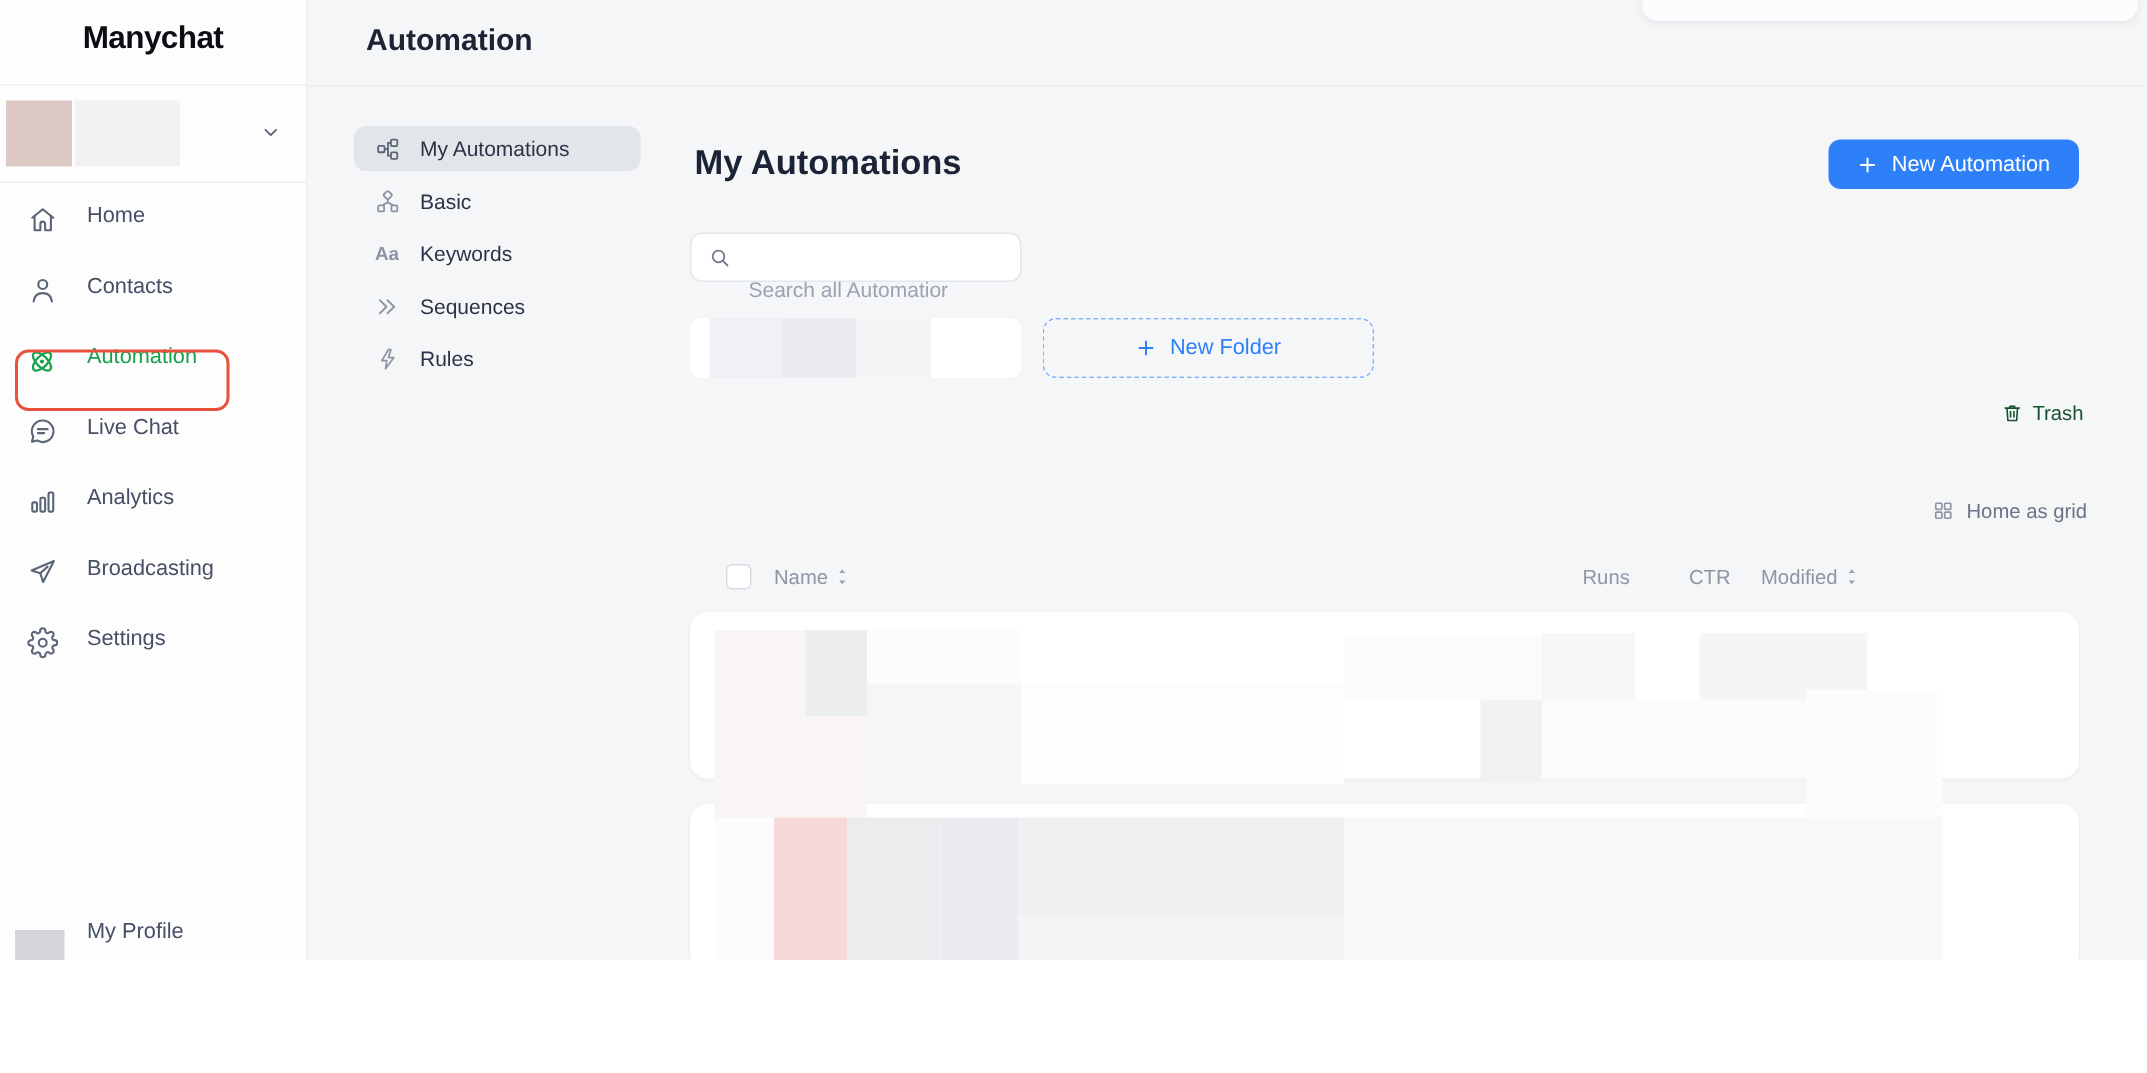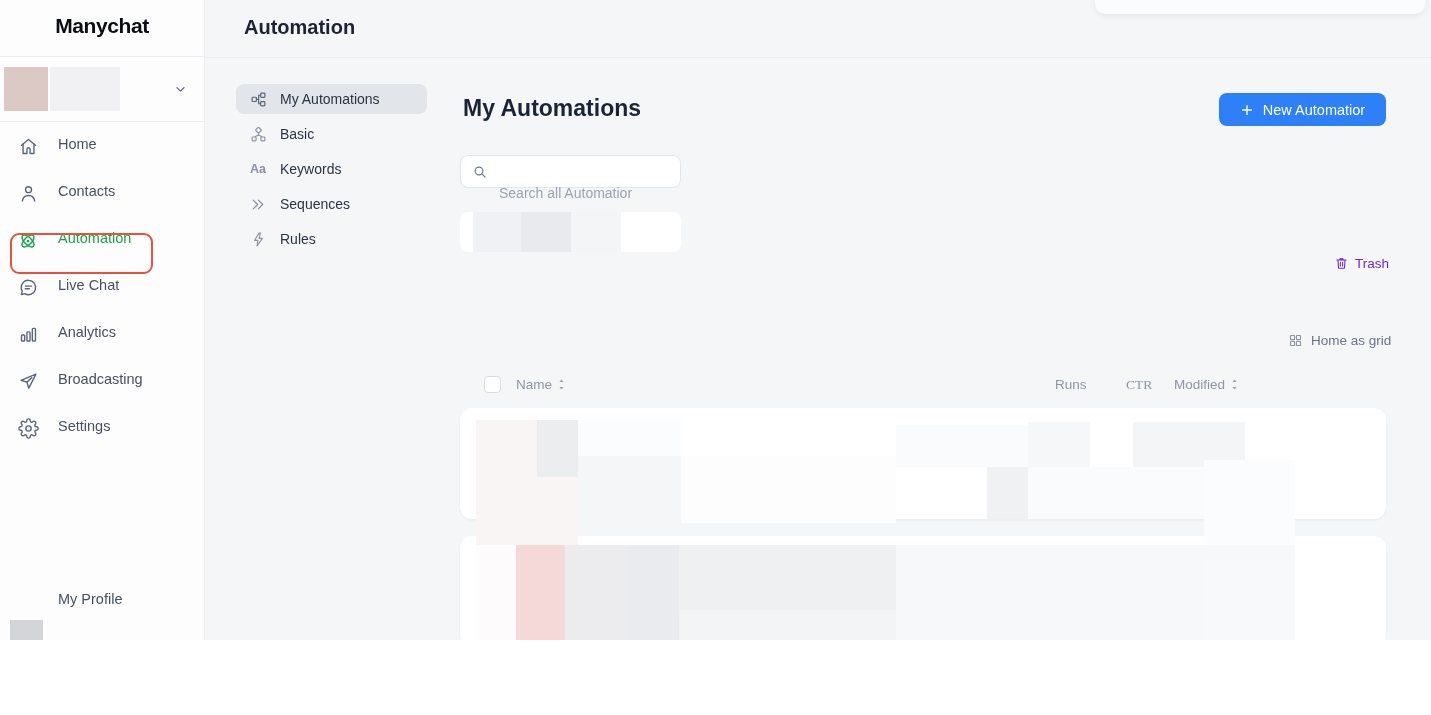--- a/index.html
+++ b/index.html
@@ -51,22 +51,22 @@
   .dd{justify-content:space-between;cursor:pointer;}
   .dd1{left:695px;} .dd2{left:930px;}
   .dd .ddlabel{margin-left:14px;font-size:14px;color:#3e4a5c;}
   .dd .ddchev{margin-right:12px;color:#6a7587;display:flex;}
   .folder-card{position:absolute;left:460px;top:212px;width:221px;height:40px;background:#fff;
                border-radius:8px;overflow:hidden;z-index:3;}
   .fseg{position:absolute;top:0;height:40px;}
   .btn-folder{position:absolute;left:695px;top:212px;width:221px;height:40px;box-sizing:border-box;
               border:1.5px dashed #7fb0fa;border-radius:9px;display:flex;align-items:center;justify-content:center;
               gap:9px;color:#2e80f9;font-size:14.5px;font-weight:500;cursor:pointer;z-index:3;}
-  .trash-link{position:absolute;left:1334px;top:256px;display:flex;align-items:flex-start;gap:6px;
-              color:#6d28d9;font-size:13.5px;font-weight:500;cursor:pointer;z-index:3;}
+  .trash-link{position:absolute;left:1334px;top:268px;display:flex;align-items:flex-start;gap:6px;
+              color:#14532d;font-size:13.5px;font-weight:500;cursor:pointer;z-index:3;}
   .grid-link{position:absolute;left:1288px;top:333px;display:flex;align-items:center;gap:8px;
              color:#6a7487;font-size:13.5px;cursor:pointer;z-index:3;}
   .grid-link .gicon{color:#8b94a4;display:flex;}
   .cb{position:absolute;left:484px;top:376px;width:17px;height:17px;background:#fff;
       border:1.5px solid #d8dce2;border-radius:4px;box-sizing:border-box;cursor:pointer;z-index:3;}
   .th{position:absolute;top:377px;font-size:13.5px;color:#8d96a6;z-index:3;display:flex;align-items:center;gap:4px;}
   .sort{color:#9aa2b1;display:flex;}
   .row-card{position:absolute;left:460px;width:926px;height:111px;background:#fff;border-radius:12px;
             box-shadow:0 1px 3px rgba(20,30,50,.05);z-index:1;}
   .mosaic{position:absolute;left:0;top:0;width:1431px;height:715px;z-index:2;pointer-events:none;}
@@ -161,21 +161,21 @@
       <span class="nico">
         <svg width="21" height="21" viewBox="0 0 24 24" fill="none" stroke="currentColor" stroke-width="1.6" stroke-linecap="round" stroke-linejoin="round">
             <circle cx="12" cy="12" r="3"></circle>
             <path d="M19.4 15a1.65 1.65 0 0 0 .33 1.82l.06.06a2 2 0 0 1 0 2.83 2 2 0 0 1-2.83 0l-.06-.06a1.65 1.65 0 0 0-1.82-.33 1.65 1.65 0 0 0-1 1.51V21a2 2 0 0 1-2 2 2 2 0 0 1-2-2v-.09A1.65 1.65 0 0 0 9 19.4a1.65 1.65 0 0 0-1.82.33l-.06.06a2 2 0 0 1-2.83 0 2 2 0 0 1 0-2.83l.06-.06a1.65 1.65 0 0 0 .33-1.82 1.65 1.65 0 0 0-1.51-1H3a2 2 0 0 1-2-2 2 2 0 0 1 2-2h.09A1.65 1.65 0 0 0 4.6 9a1.65 1.65 0 0 0-.33-1.82l-.06-.06a2 2 0 0 1 0-2.83 2 2 0 0 1 2.83 0l.06.06a1.65 1.65 0 0 0 1.82.33H9a1.65 1.65 0 0 0 1-1.51V3a2 2 0 0 1 2-2 2 2 0 0 1 2 2v.09a1.65 1.65 0 0 0 1 1.51 1.65 1.65 0 0 0 1.82-.33l.06-.06a2 2 0 0 1 2.83 0 2 2 0 0 1 0 2.83l-.06.06a1.65 1.65 0 0 0-.33 1.82V9a1.65 1.65 0 0 0 1.51 1H21a2 2 0 0 1 2 2 2 2 0 0 1-2 2h-.09a1.65 1.65 0 0 0-1.51 1z"></path>
           </svg>
       </span>
       <span class="nlabel">Settings</span>
     </div>
 
     <div class="prof-avatar"></div>
-    <div class="nav-row" style="top:591px">
+    <div class="nav-row" style="top:613px">
       <span class="nico"></span>
       <span class="nlabel">My Profile</span>
     </div>
     <div class="nav-row" style="top:660px">
       <span class="nico">
         <span class="help-badge">?</span>
       </span>
       <span class="nlabel">Help</span>
     </div>
   </aside>
@@ -229,41 +229,49 @@
   </div>
 
   <div class="h1">My Automations</div>
 
   <div class="btn-blue">
     <span style="display:flex;">
       <svg width="14" height="14" viewBox="0 0 24 24" fill="none" stroke="#fff" stroke-width="2.3" stroke-linecap="round">
           <path d="M12 4.5v15M4.5 12h15"></path>
         </svg>
     </span>
-    <span>New Automatior</span>
+    <span>New Automation</span>
   </div>
 
   <div class="field search-box">
     <span class="sicon">
       <svg width="16" height="16" viewBox="0 0 24 24" fill="none" stroke="currentColor" stroke-width="1.8" stroke-linecap="round">
           <circle cx="10.5" cy="10.5" r="5.8"></circle>
           <path d="M14.9 14.9 19.5 19.5"></path>
         </svg>
     </span>
     <input placeholder="Search all Automatior" style="">
   </div>
 
 
 
   <div class="folder-card">
     <span class="fseg" style="left:13px;width:48px;background:#eff1f4;"></span>
     <span class="fseg" style="left:61px;width:50px;background:#e8eaed;"></span>
     <span class="fseg" style="left:111px;width:50px;background:#f4f5f7;"></span>
   </div>
 
+  <div class="btn-folder">
+    <span style="display:flex;">
+      <svg width="14" height="14" viewBox="0 0 24 24" fill="none" stroke="currentColor" stroke-width="2.2" stroke-linecap="round">
+          <path d="M12 4.5v15M4.5 12h15"></path>
+        </svg>
+    </span>
+    <span>New Folder</span>
+  </div>
 
   <div class="trash-link">
     <span style="display:flex;">
       <svg width="15" height="15" viewBox="0 0 24 24" fill="none" stroke="currentColor" stroke-width="1.7" stroke-linecap="round" stroke-linejoin="round">
           <path d="M4.5 6.5h15M9.5 6.5V4.6h5v1.9M6.4 6.5l.9 13.2h9.4l.9-13.2"></path>
           <path d="M10.2 10.2v5.8M13.8 10.2v5.8"></path>
         </svg>
     </span>
     <span>Trash</span>
   </div>
@@ -286,21 +294,21 @@
     <span class="sort">
       <svg width="11" height="13" viewBox="0 0 24 28">
           <path d="M12 3l4.5 5.5h-9z" fill="currentColor"></path>
           <path d="M12 25l-4.5-5.5h9z" fill="currentColor"></path>
         </svg>
     </span>
   </div>
   <div class="th" style="left:1055px;">
     <span>Runs</span>
   </div>
-  <div class="th" style="left:1126px;font-family:Liberation Serif, serif;">
+  <div class="th" style="left:1126px;">
     <span>CTR</span>
   </div>
   <div class="th" style="left:1174px;">
     <span>Modified</span>
     <span class="sort">
       <svg width="11" height="13" viewBox="0 0 24 28">
           <path d="M12 3l4.5 5.5h-9z" fill="currentColor"></path>
           <path d="M12 25l-4.5-5.5h9z" fill="currentColor"></path>
         </svg>
     </span>

